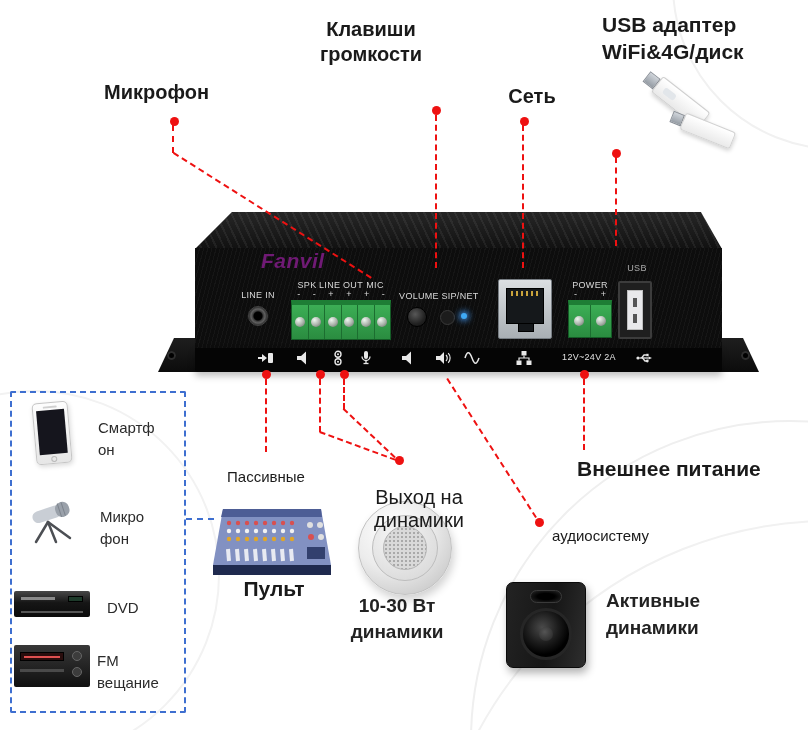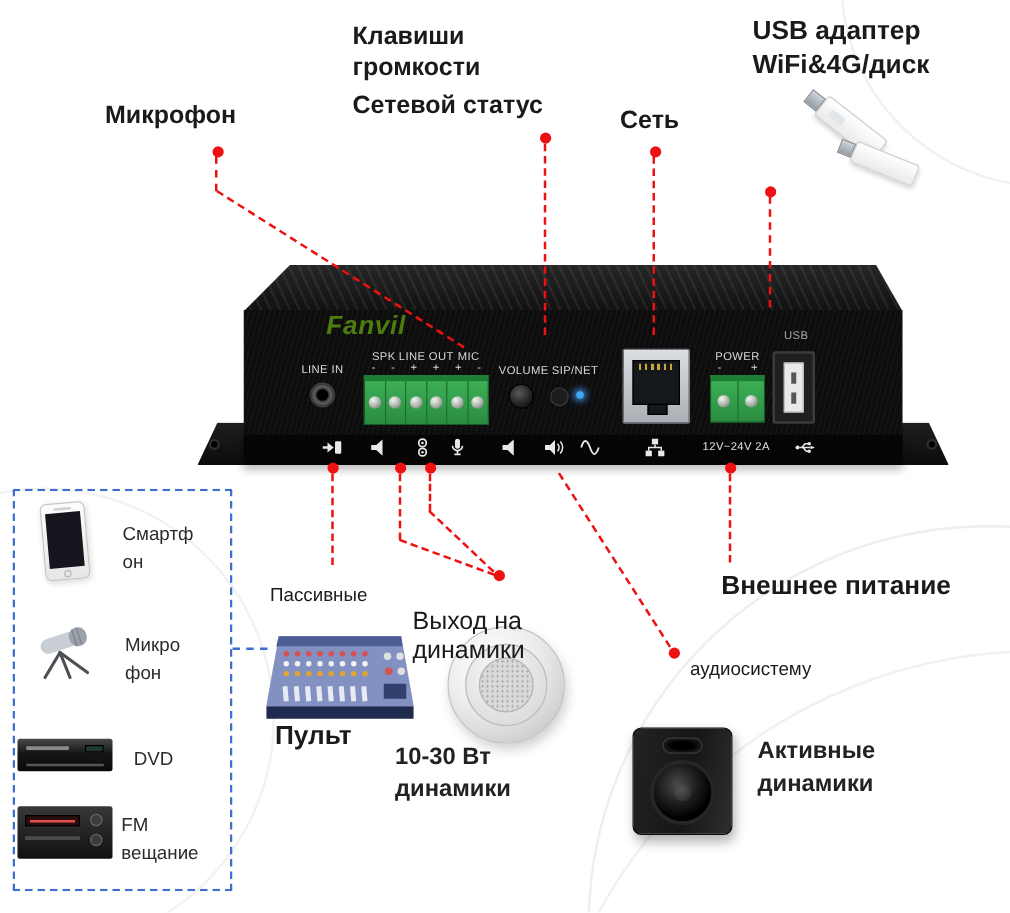--- a/index.html
+++ b/index.html
@@ -1,21 +1,21 @@
 <!DOCTYPE html>
 <html><head>
 <meta charset="utf-8">
 <style>
   *{margin:0;padding:0;box-sizing:border-box}
   body{font-family:"Liberation Sans","DejaVu Sans",sans-serif;background:#fff}
   #canvas{position:relative;width:808px;height:730px;background:#fff;overflow:hidden}
   .abs{position:absolute}
   .lbl{position:absolute;color:#1a1a1a;z-index:7}
   .b{font-weight:700}
-  .ctr{text-align:left}
+  .ctr{text-align:center}
   .arc{position:absolute;border-radius:50%;border:2px solid #efefef;z-index:0}
   .red-dot{position:absolute;width:9px;height:9px;border-radius:50%;background:#ee1111;z-index:6}
   .rv{position:absolute;width:0;border-left:2px dashed #ee1111;z-index:5}
   .rd{position:absolute;height:0;border-top:2px dashed #ee1111;transform-origin:0 0;z-index:5}
   .wt{position:absolute;color:#d9d9d9;font-size:9px;letter-spacing:.3px;z-index:4;text-align:center;line-height:1}
   .icn{position:absolute;z-index:4}
   .term{position:absolute;display:flex;border:1px solid #145c26;border-top:5px solid #1e7e35;background:#2a8c40;z-index:3}
   .term .cell{flex:1;border-right:1px solid #1c6e30;position:relative;background:linear-gradient(180deg,#3cae55,#2a8c40)}
   .term .cell:last-child{border-right:none}
   .term .cell::after{content:"";position:absolute;left:50%;top:50%;width:10px;height:10px;transform:translate(-50%,-50%);border-radius:50%;background:radial-gradient(circle at 35% 30%,#eef7ef,#a8b0a8 55%,#5e665e)}
@@ -29,21 +29,20 @@
   <div class="arc" style="left:470px;top:420px;width:640px;height:640px"></div>
   <div class="arc" style="left:430px;top:520px;width:800px;height:800px;border-color:#f1f1f1"></div>
   <div class="arc" style="left:-150px;top:390px;width:370px;height:370px;border-color:#f2f2f2"></div>
   <div class="arc" style="left:672px;top:-180px;width:330px;height:330px;border-color:#f1f1f1"></div>
 
   <div class="lbl b ctr" style="left:84px;top:81px;width:145px;font-size:20px">Микрофон</div>
 
   <div class="lbl b ctr" style="left:282px;top:17px;width:178px;font-size:20px;line-height:25px">
     <div>Клавиши</div>
     <div>громкости</div>
-    <div style="margin-top:5px">Сетевой статус</div>
   </div>
 
   <div class="lbl b ctr" style="left:496px;top:85px;width:72px;font-size:20px">Сеть</div>
 
   <div class="lbl b" style="left:602px;top:11px;width:190px;font-size:21px;line-height:27px">
     <div>USB адаптер</div>
     <div>WiFi&amp;4G/диск</div>
   </div>
 
   <div class="abs" style="left:645px;top:64px;width:120px;height:92px;z-index:3">
@@ -97,21 +96,21 @@
   <div class="abs" style="left:195px;top:212px;width:527px;height:37px;background:linear-gradient(#262626,#111);clip-path:polygon(7% 0,96% 0,100% 100%,0 100%);z-index:2">
     <div style="position:absolute;inset:0;background:repeating-linear-gradient(65deg,transparent 0 5px,rgba(255,255,255,.06) 5px 7px)"></div>
   </div>
 
   <div class="abs" style="left:195px;top:248px;width:527px;height:100px;background:#0d0d0d;z-index:2">
     <div style="position:absolute;inset:0;background:repeating-linear-gradient(105deg,rgba(255,255,255,.035) 0 1px,transparent 1px 4px)"></div>
   </div>
 
   <div class="abs" style="left:195px;top:348px;width:527px;height:24px;background:#050505;border-radius:0 0 3px 3px;box-shadow:0 4px 7px rgba(0,0,0,.25);z-index:2"></div>
 
-  <div class="abs" style="left:261px;top:249px;font-size:21px;font-weight:700;font-style:italic;color:#4d7c0f;letter-spacing:.5px;z-index:4">Fanvil</div>
+  <div class="abs" style="left:261px;top:249px;font-size:21px;font-weight:700;font-style:italic;color:#701a75;letter-spacing:.5px;z-index:4">Fanvil</div>
 
   <div class="wt" style="left:233px;top:291px;width:50px">LINE IN</div>
   <div class="abs" style="left:248px;top:306px;width:20px;height:20px;border-radius:50%;background:radial-gradient(circle,#000 32%,#3a3a3a 40%,#606060 55%,#2a2a2a 72%);border:1px solid #444;z-index:3"></div>
 
   <div class="wt" style="left:292px;top:281px;width:30px">SPK</div>
   <div class="wt" style="left:317px;top:281px;width:48px">LINE OUT</div>
   <div class="wt" style="left:363px;top:281px;width:24px">MIC</div>
   <div class="abs" style="left:291px;top:289px;width:100px;display:flex;justify-content:space-around;color:#d9d9d9;font-size:9px;z-index:4">
     <span>-</span>
     <span>-</span>

